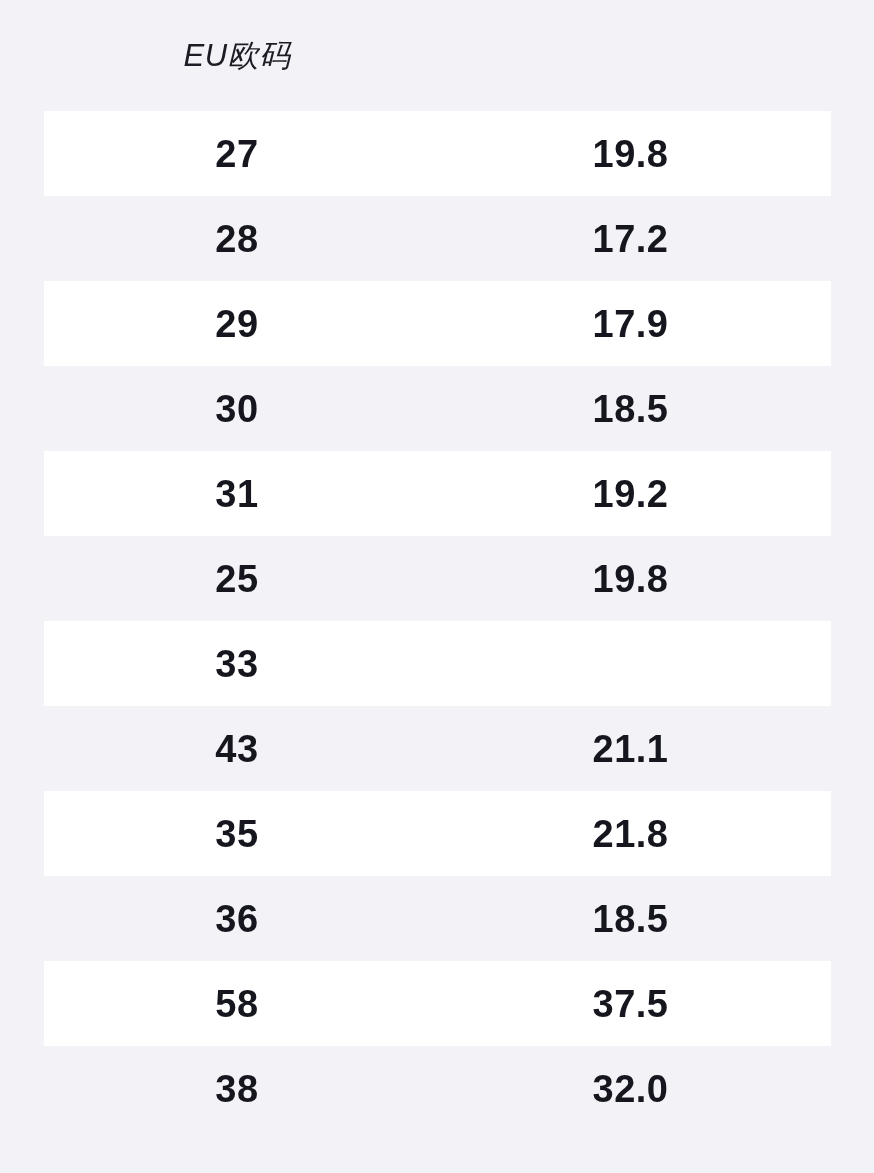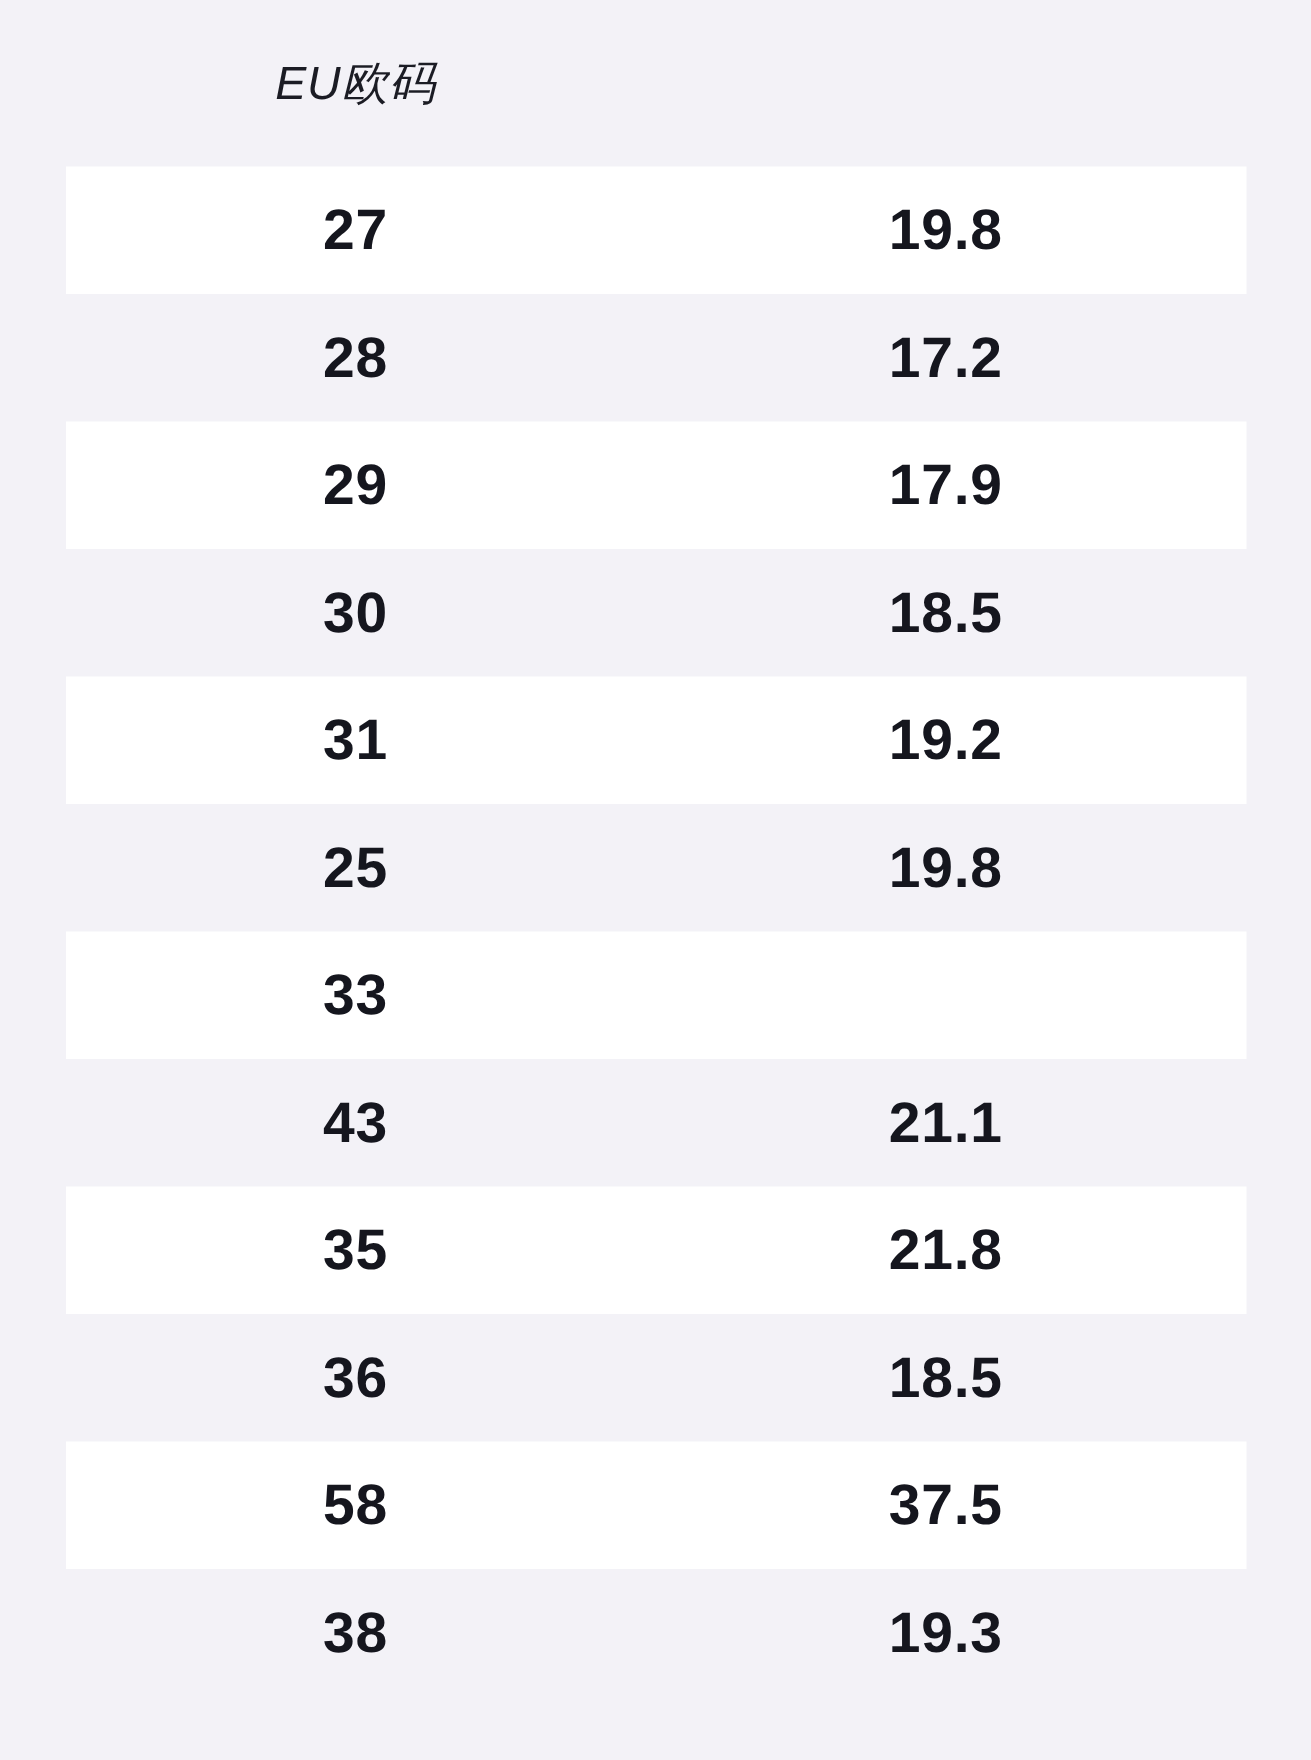--- a/index.html
+++ b/index.html
@@ -246,21 +246,21 @@
         </div>
         <div class="spacer-right"></div>
       </div>
       <div class="chart-row even">
         <div class="spacer-left"></div>
         <div class="band">
           <div class="cell size">
             <span class="cell-text">38</span>
           </div>
           <div class="cell len">
-            <span class="cell-text">19.3</span>
+            <span class="cell-text">32.0</span>
           </div>
         </div>
         <div class="spacer-right"></div>
       </div>
     </div>
 
   <div class="chart-footer"></div>
 
 </div>
 

